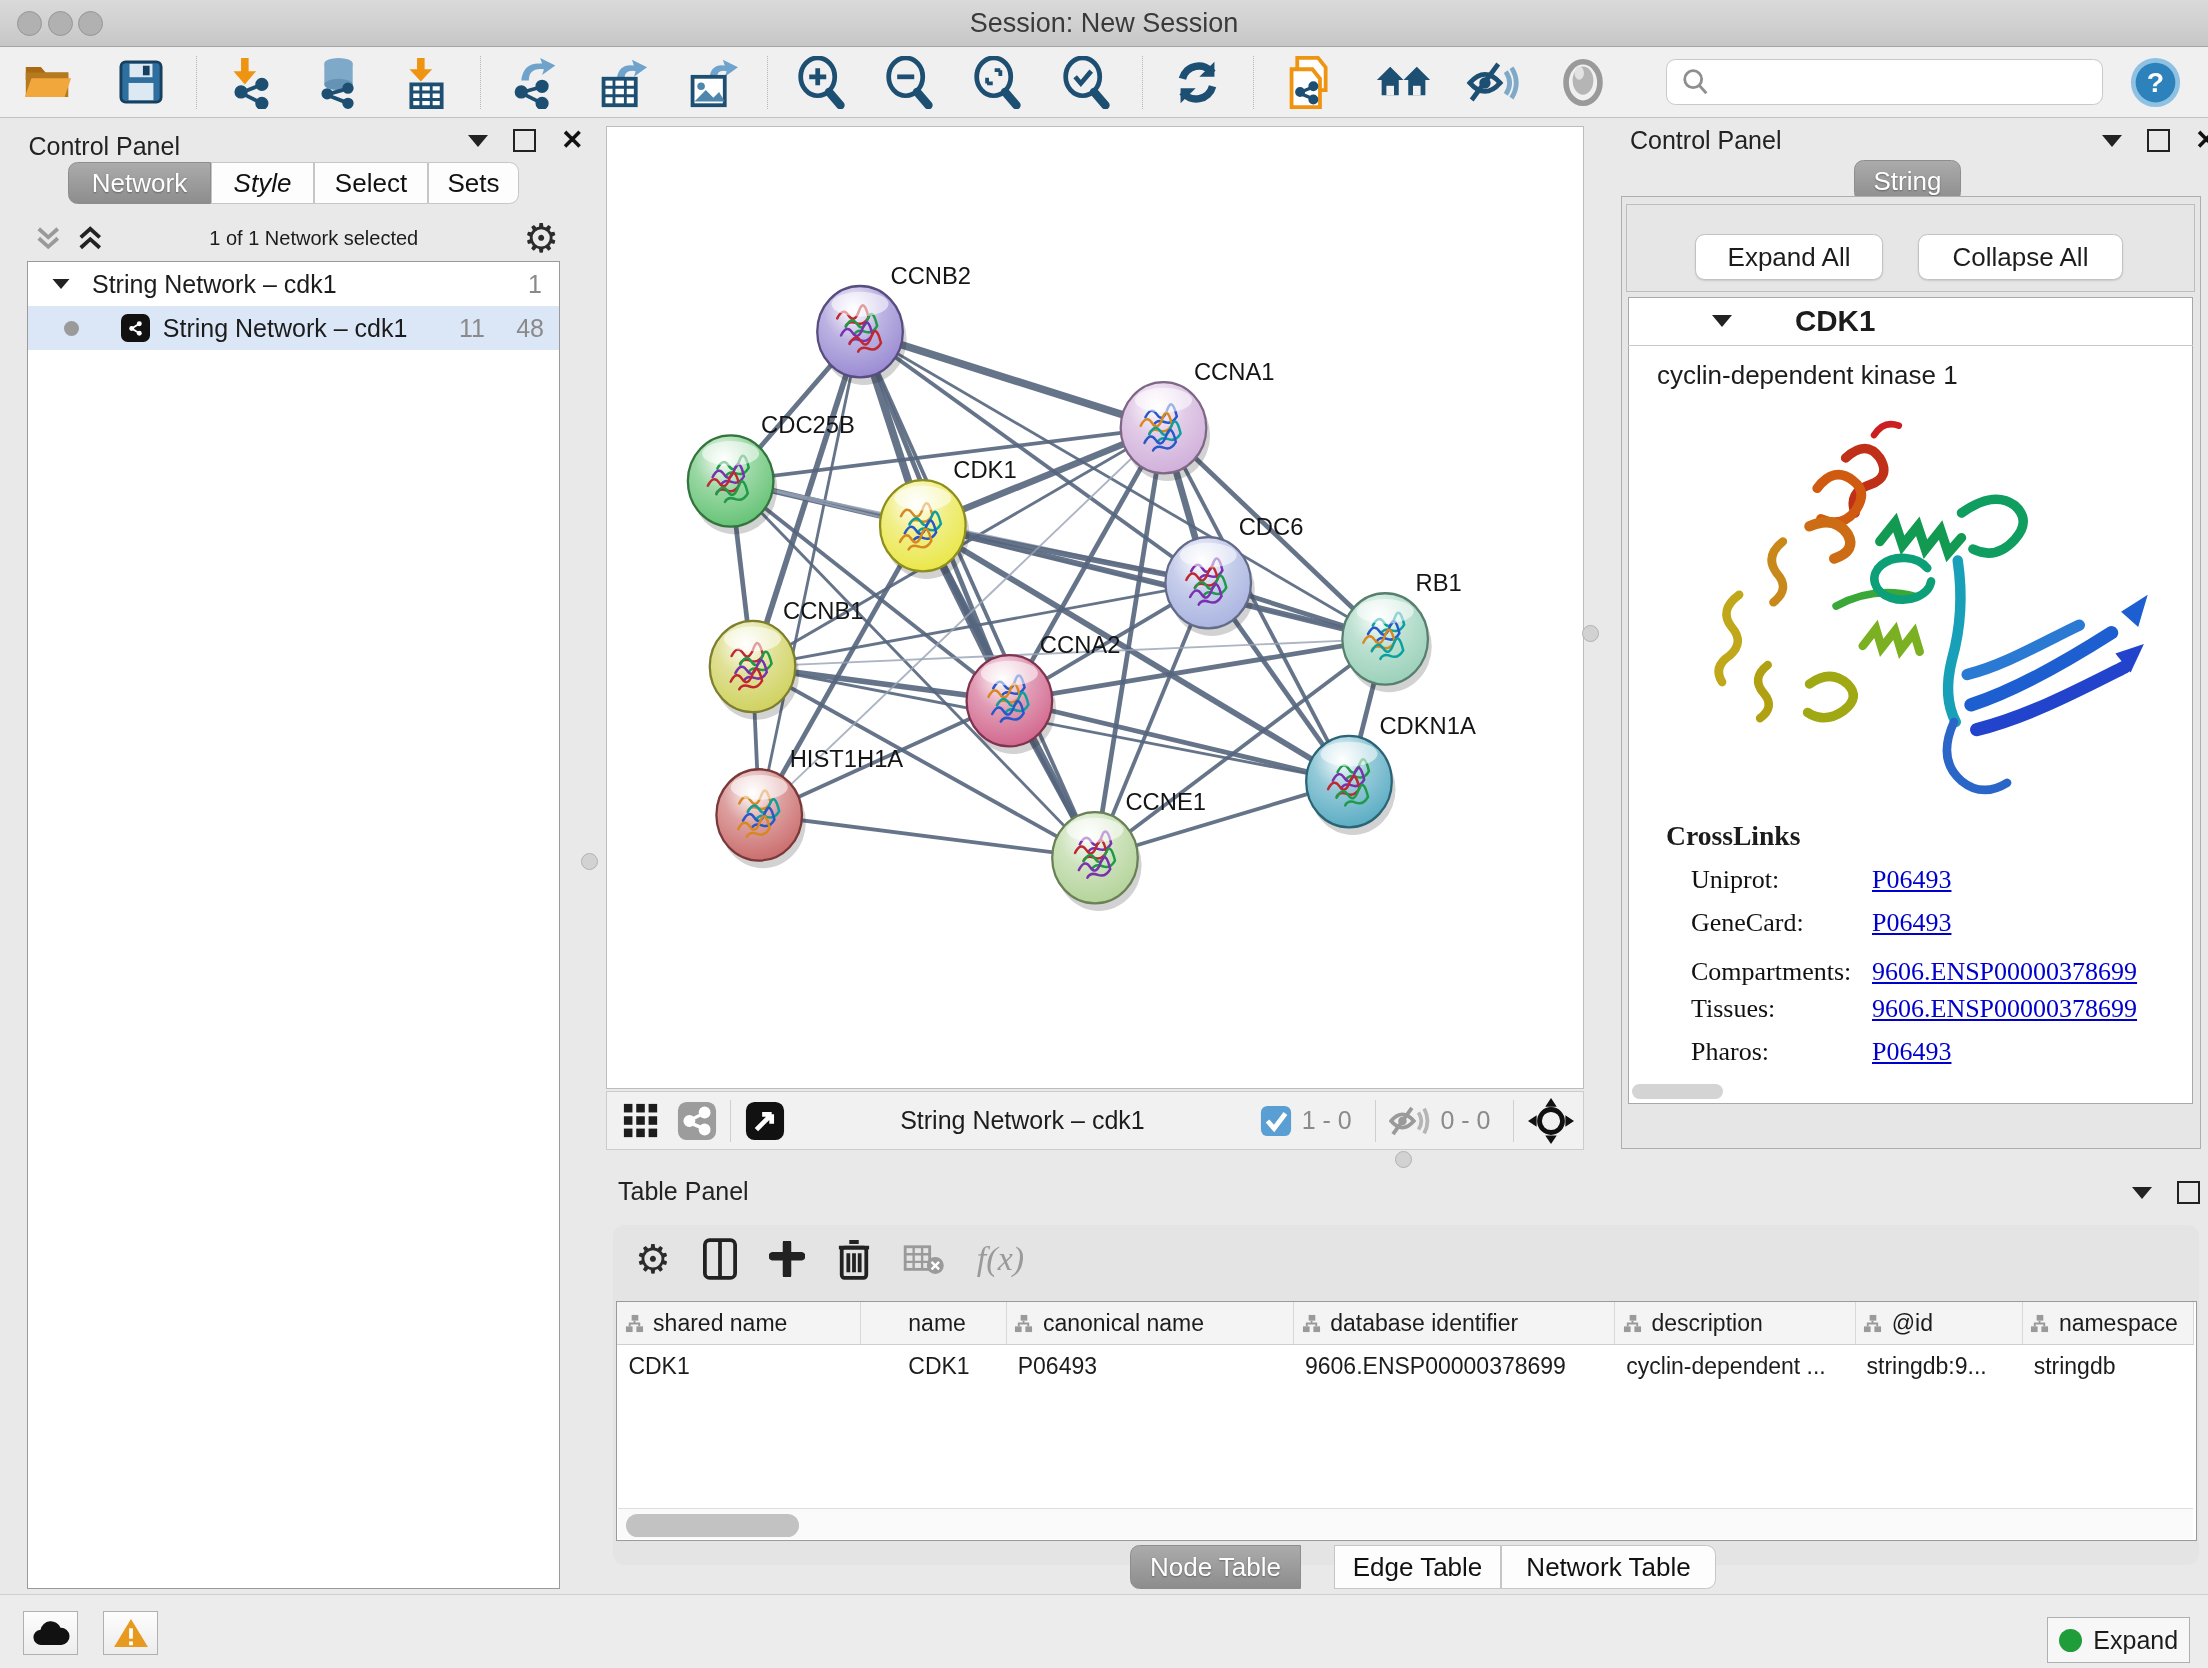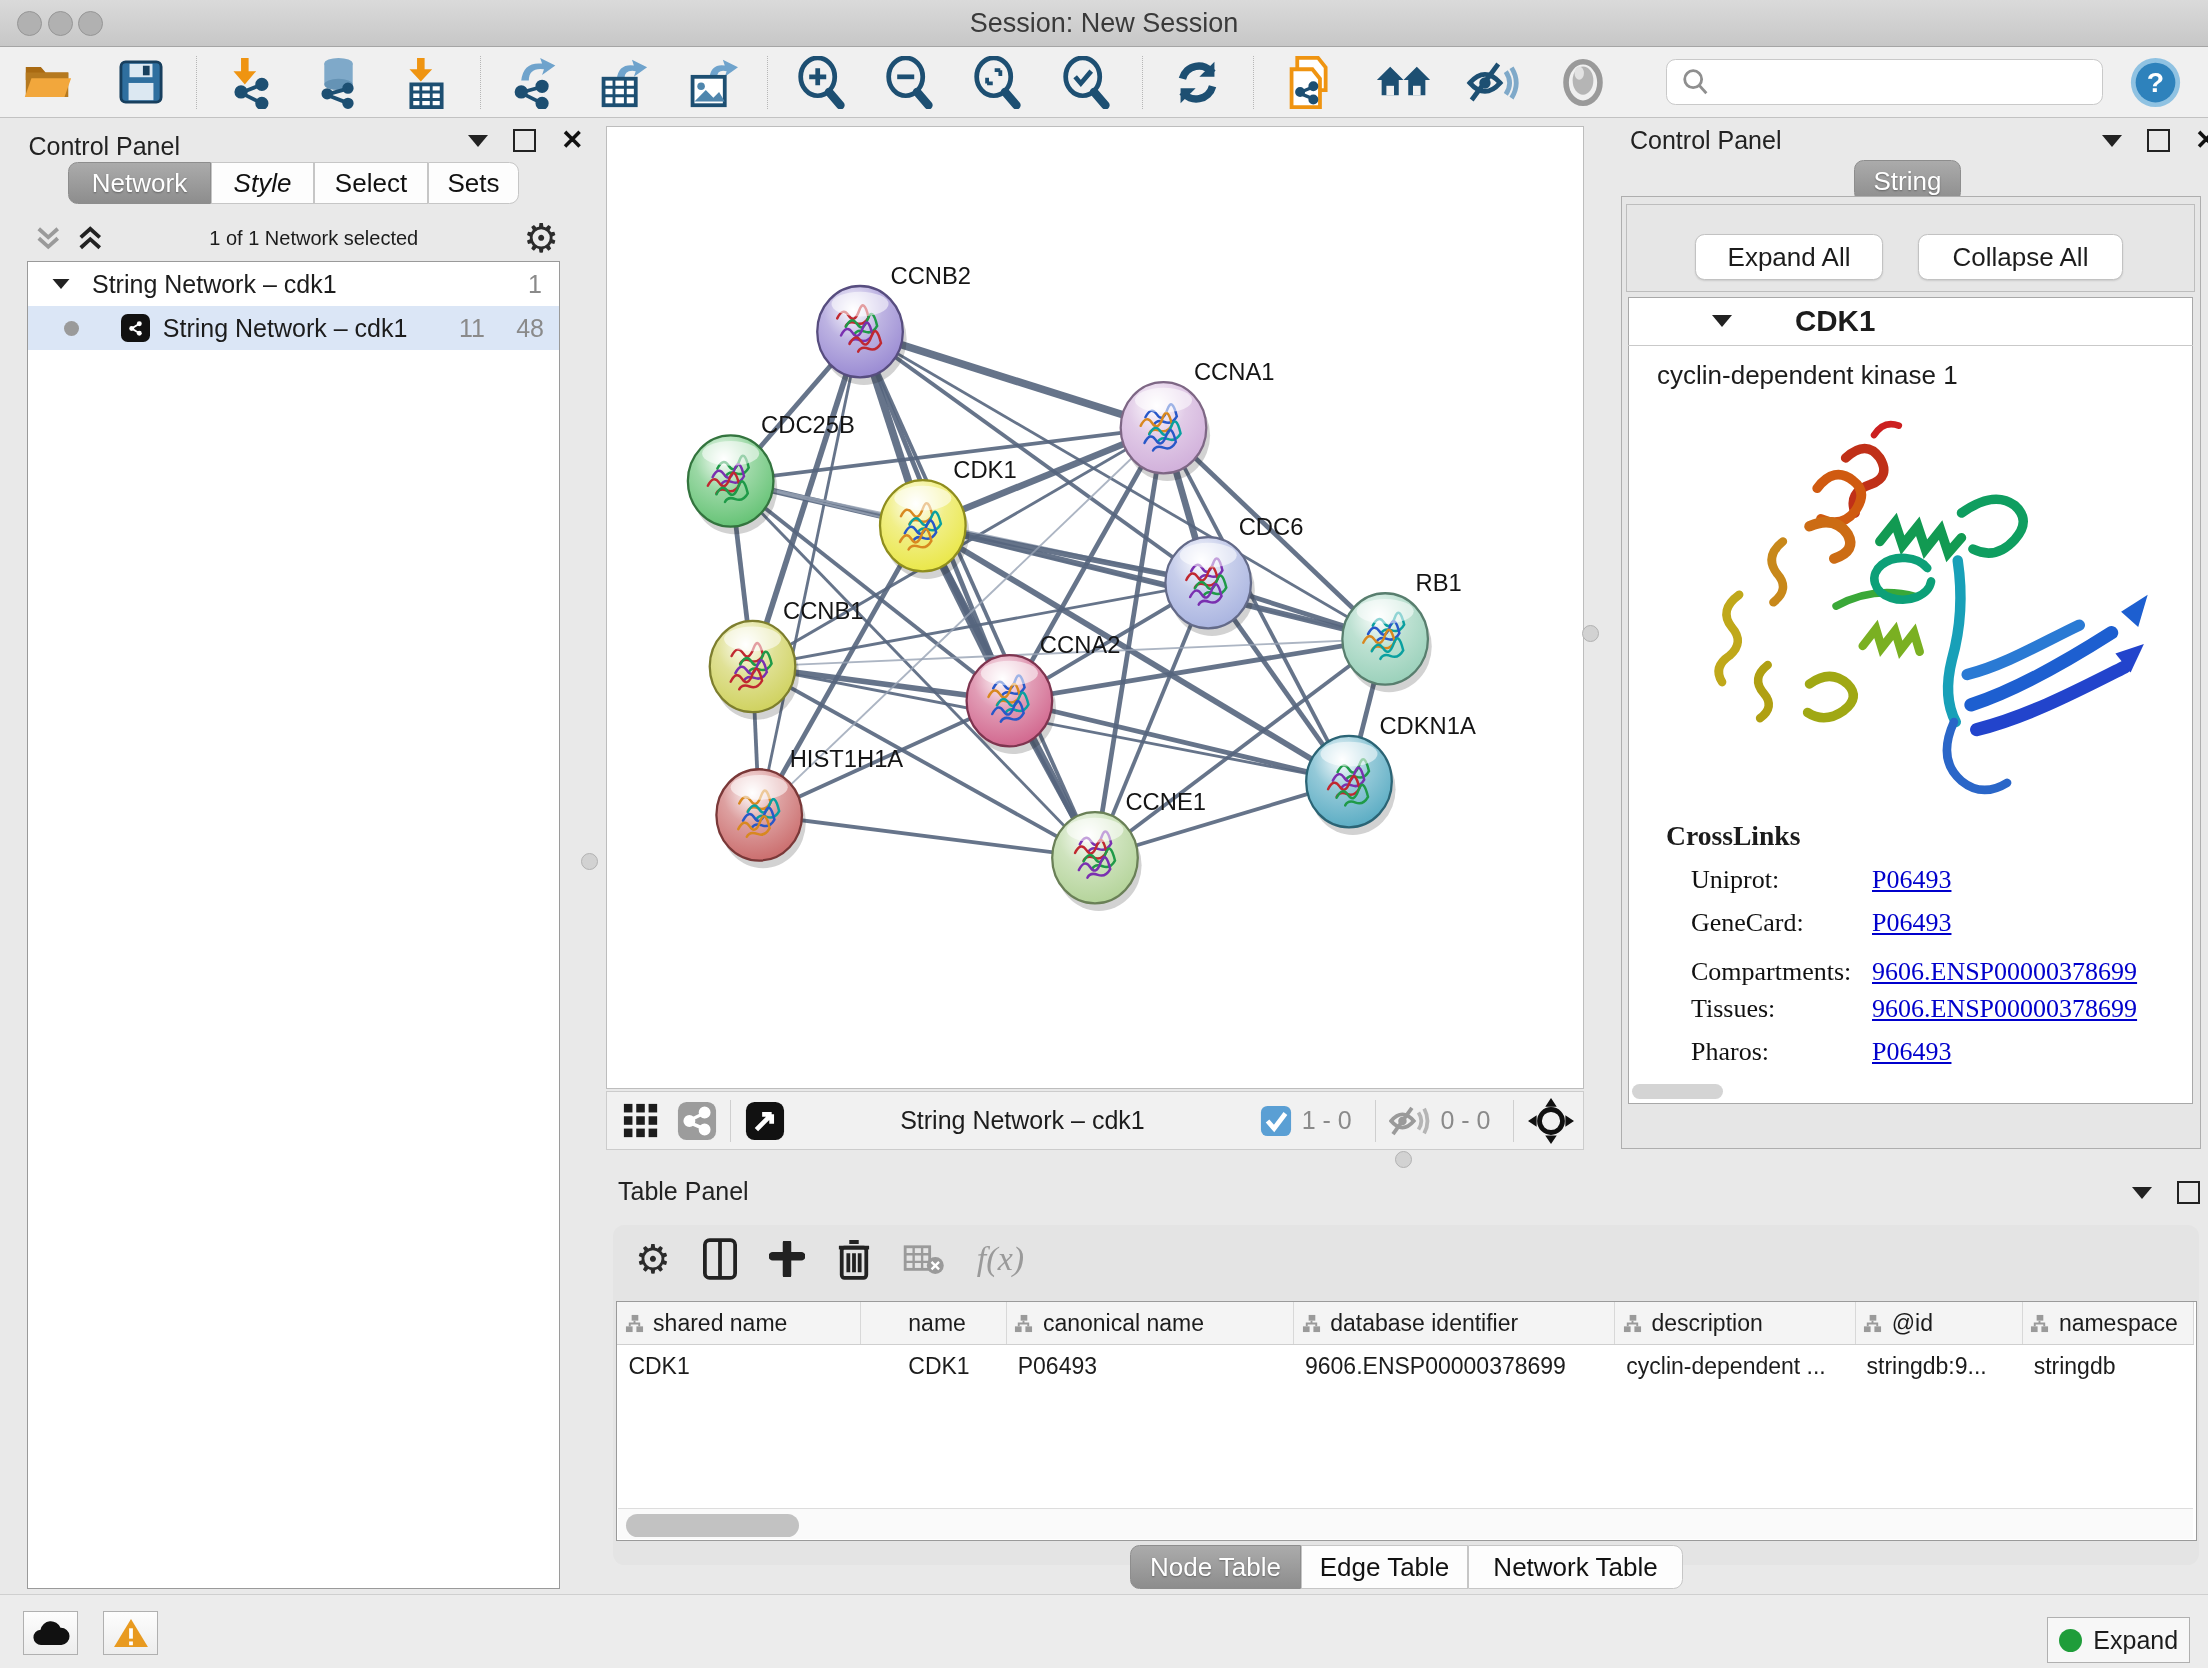--- a/index.html
+++ b/index.html
@@ -773,21 +773,21 @@
           <td>stringdb:9...</td>
           <td>stringdb</td>
         </tr>
       </tbody>
   </table>
 </div>
 <div id="tp-scrolltrack"></div>
 <div id="tp-scrollthumb"></div>
 <div id="bottom-tabs">
     <div class="tab first sel" style="width: 171px; height: 44px;">Node Table</div>
-    <div class="tab" style="width: 167px; height: 44px;">Edge Table</div>
+    <div class="tab" style="width: 167px; height: 44px; margin-left: 33px;">Edge Table</div>
     <div class="tab last" style="width: 215px; height: 44px;">Network Table</div>
   </div>
 
 <div id="statusbar" class="abs"></div>
 <div class="sb-btn" style="left:23px">
   <svg width="38" height="27" viewBox="0 0 40 28">
     <path d="M10 26a8 8 0 0 1-1-16 11 11 0 0 1 21-2 7.5 7.5 0 0 1 1 18z" fill="#111"></path>
   </svg>
 </div>
 <div class="sb-btn" style="left:103px">

